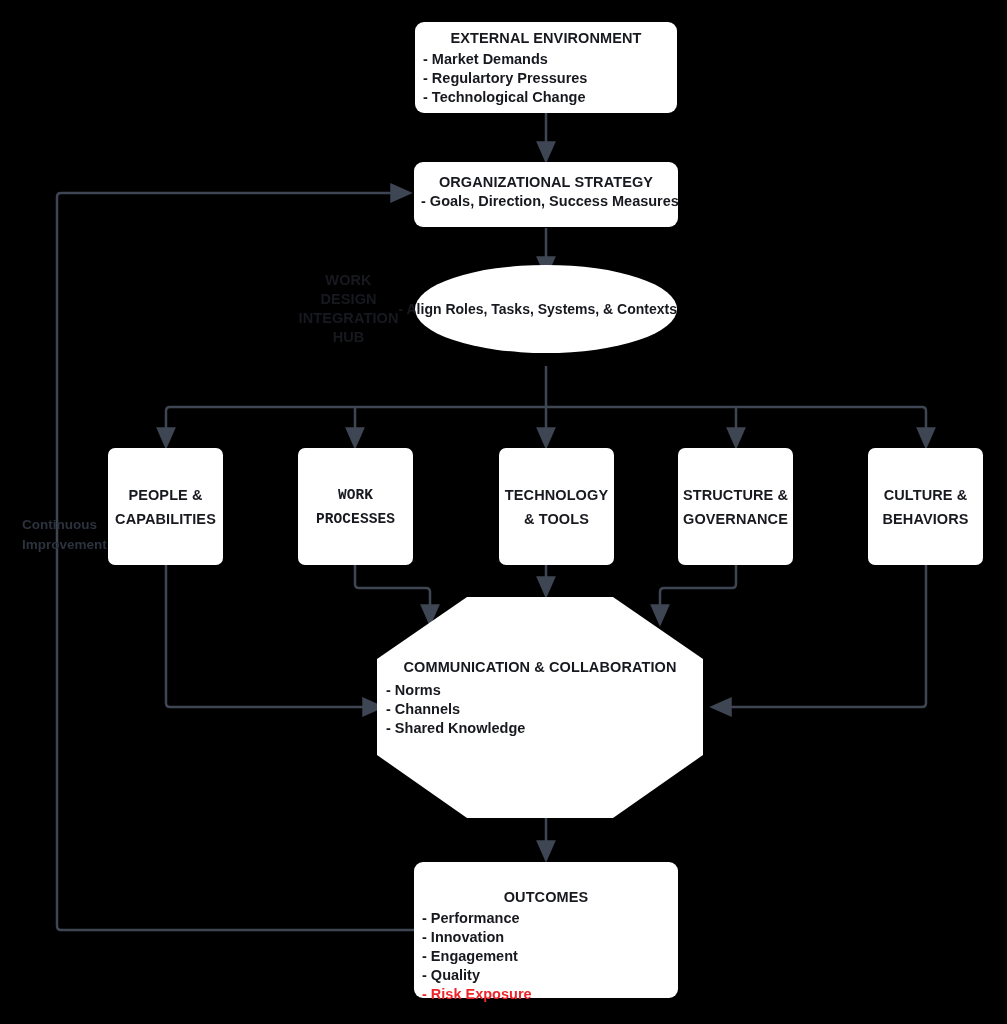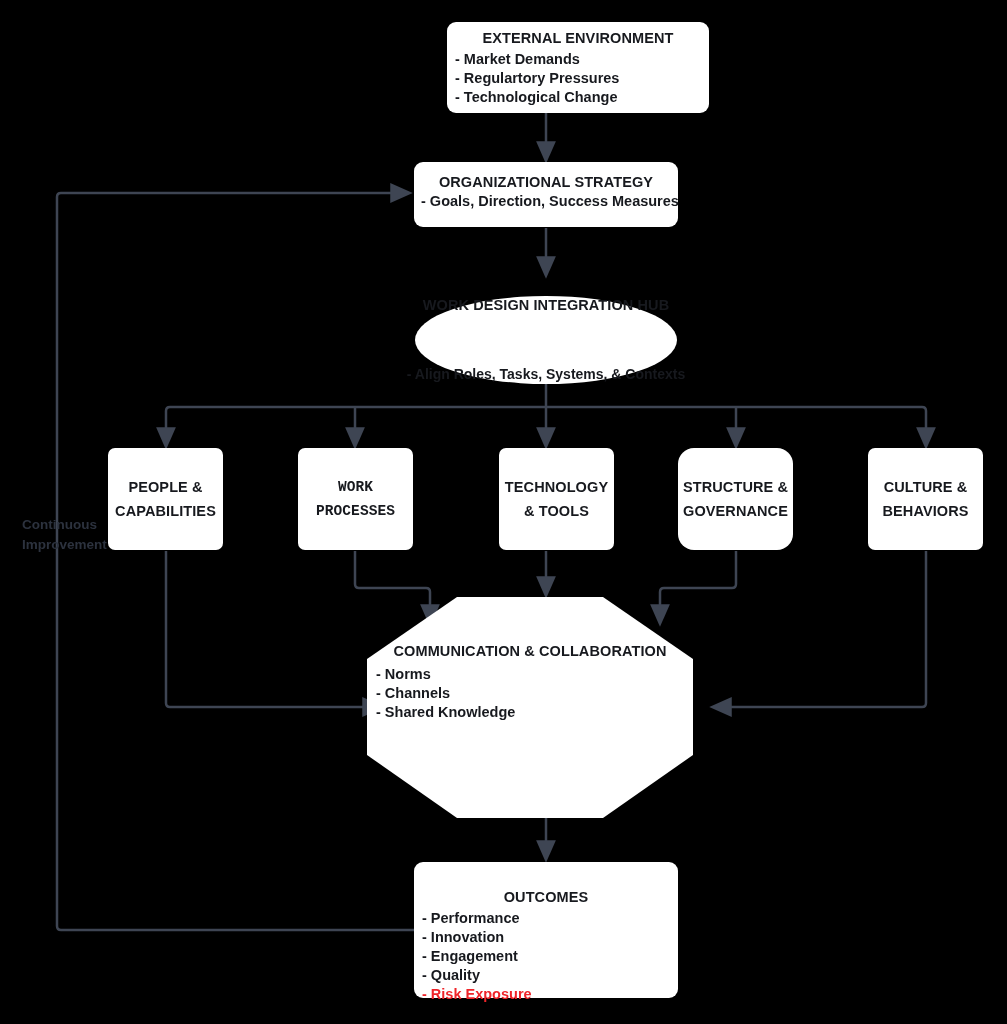--- a/index.html
+++ b/index.html
@@ -17,36 +17,36 @@
   .connectors{position:absolute;left:0;top:0;z-index:1;}
   .connector{stroke:var(--connector);stroke-width:2.5;fill:none;}
   .arrowhead{fill:var(--connector);}
 
   .node{position:absolute;background:var(--box_fill);z-index:2;}
   .rect{border-radius:9px;}
   .node-title{font-weight:700;font-size:14.5px;line-height:19px;text-align:center;letter-spacing:.1px;}
   .node-items{list-style:none;}
   .node-items li{font-size:14.5px;line-height:19px;white-space:nowrap;font-weight:bold;}
 
-  .n-external{left:415px;top:22px;width:262px;height:91px;padding-top:7px;margin-left:32px;}
+  .n-external{left:415px;top:22px;width:262px;height:91px;padding-top:7px;}
   .n-external .node-items{padding:2px 0 0 8px;}
 
   .n-strategy{left:414px;top:162px;width:264px;height:65px;padding-top:11px;}
   .n-strategy .node-items{padding:0 0 0 7px;}
 
-  .n-hub{left:415px;top:296px;width:262px;height:88px;border-radius:50%;
-         display:flex;flex-direction:column;align-items:center;justify-content:space-between;}
+  .n-hub{left:415px;top:265px;width:262px;height:88px;border-radius:50%;
+         display:flex;flex-direction:row;align-items:center;justify-content:flex-end;}
   .n-hub .node-items li{font-size:14px;text-align:center;}
 
-  .pillar{top:448px;width:115px;height:102px;border-radius:7px;
+  .pillar{top:448px;width:115px;height:117px;border-radius:7px;
           display:flex;align-items:center;justify-content:center;text-align:center;padding:0 5px;}
   .pillar .node-title{font-size:14.5px;line-height:24px;}
-  .p-0{left:108px;} .p-1{left:298px;font-family:Liberation Mono, monospace;} .p-2{left:499px;} .p-3{left:678px;border-radius:16px;} .p-4{left:868px;}
+  .p-0{left:108px;} .p-1{left:298px;font-family:Liberation Mono, monospace;} .p-2{left:499px;} .p-3{left:678px;} .p-4{left:868px;}
 
-  .n-comm{left:367px;top:597px;width:326px;height:221px;padding-top:44px;
+  .n-comm{left:377px;top:597px;width:326px;height:221px;padding-top:60px;
           clip-path:polygon(90px 0,236px 0,326px 62px,326px 158px,236px 221px,90px 221px,0 158px,0 62px);}
   .n-comm .node-title{line-height:20px;margin-bottom:4px;}
   .n-comm .node-items{padding-left:9px;}
 
   .n-outcomes{left:414px;top:862px;width:264px;height:136px;padding-top:26px;}
   .n-outcomes .node-items{padding:2px 0 0 8px;}
   .risk-item{color:var(--risk_red);}
 
   .feedback-label{position:absolute;left:22px;top:515px;width:92px;z-index:3;
                   color:var(--feedback_label);font-weight:700;font-size:13.5px;line-height:20px;}

